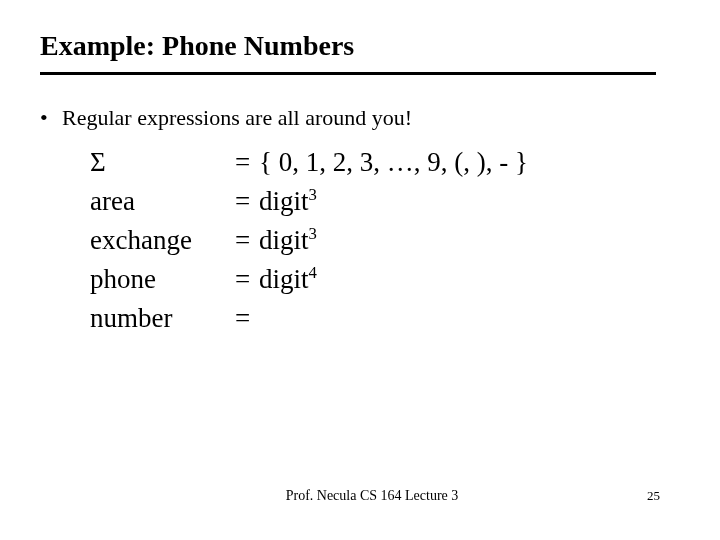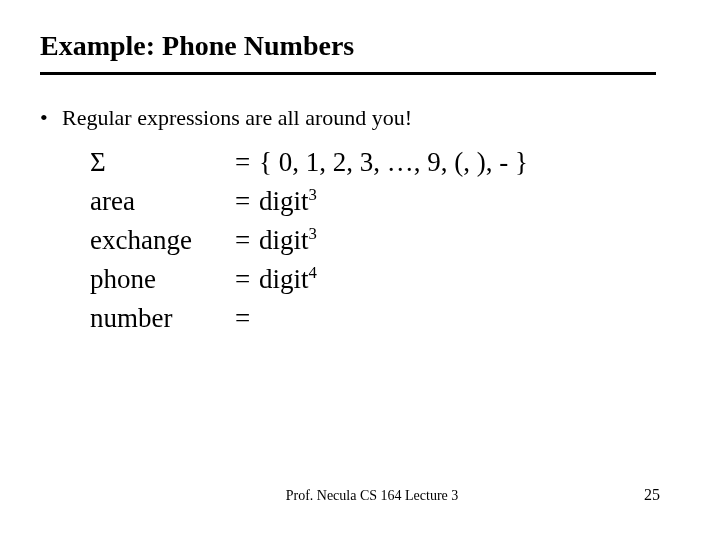--- a/index.html
+++ b/index.html
@@ -12,21 +12,21 @@
     .bullets li::before { content: "•"; position: absolute; left: 0; top: 0; }
     .defs { margin-top: 10px; margin-left: 50px; font-size: 27px; line-height: 1.45; }
     .row { display: flex; }
     .lhs { width: 145px; flex: 0 0 145px; }
     .eq { width: 24px; flex: 0 0 24px; }
     .rhs { flex: 1; }
     sup { font-size: 0.62em; vertical-align: super; line-height: 0; }
     .sigma { font-family: "Times New Roman", serif; }
     .footer { position: absolute; bottom: 36px; left: 12px; width: 720px; display: flex; justify-content: center; }
     .foot-center { font-family: "Times New Roman", serif; font-size: 14px; }
-    .pagenum { position: absolute; right: 60px; bottom: 36px; font-family: "Times New Roman", serif; font-size: 16px; }
+    .pagenum { position: absolute; right: 60px; bottom: 36px; font-family: "Times New Roman", serif; font-size: 13px; }
   </style>
 </head>
 <body>
 
 <div class="slide">
 
   <div class="title">Example: Phone Numbers</div>
   <hr class="rule">
 
   <ul class="bullets">

